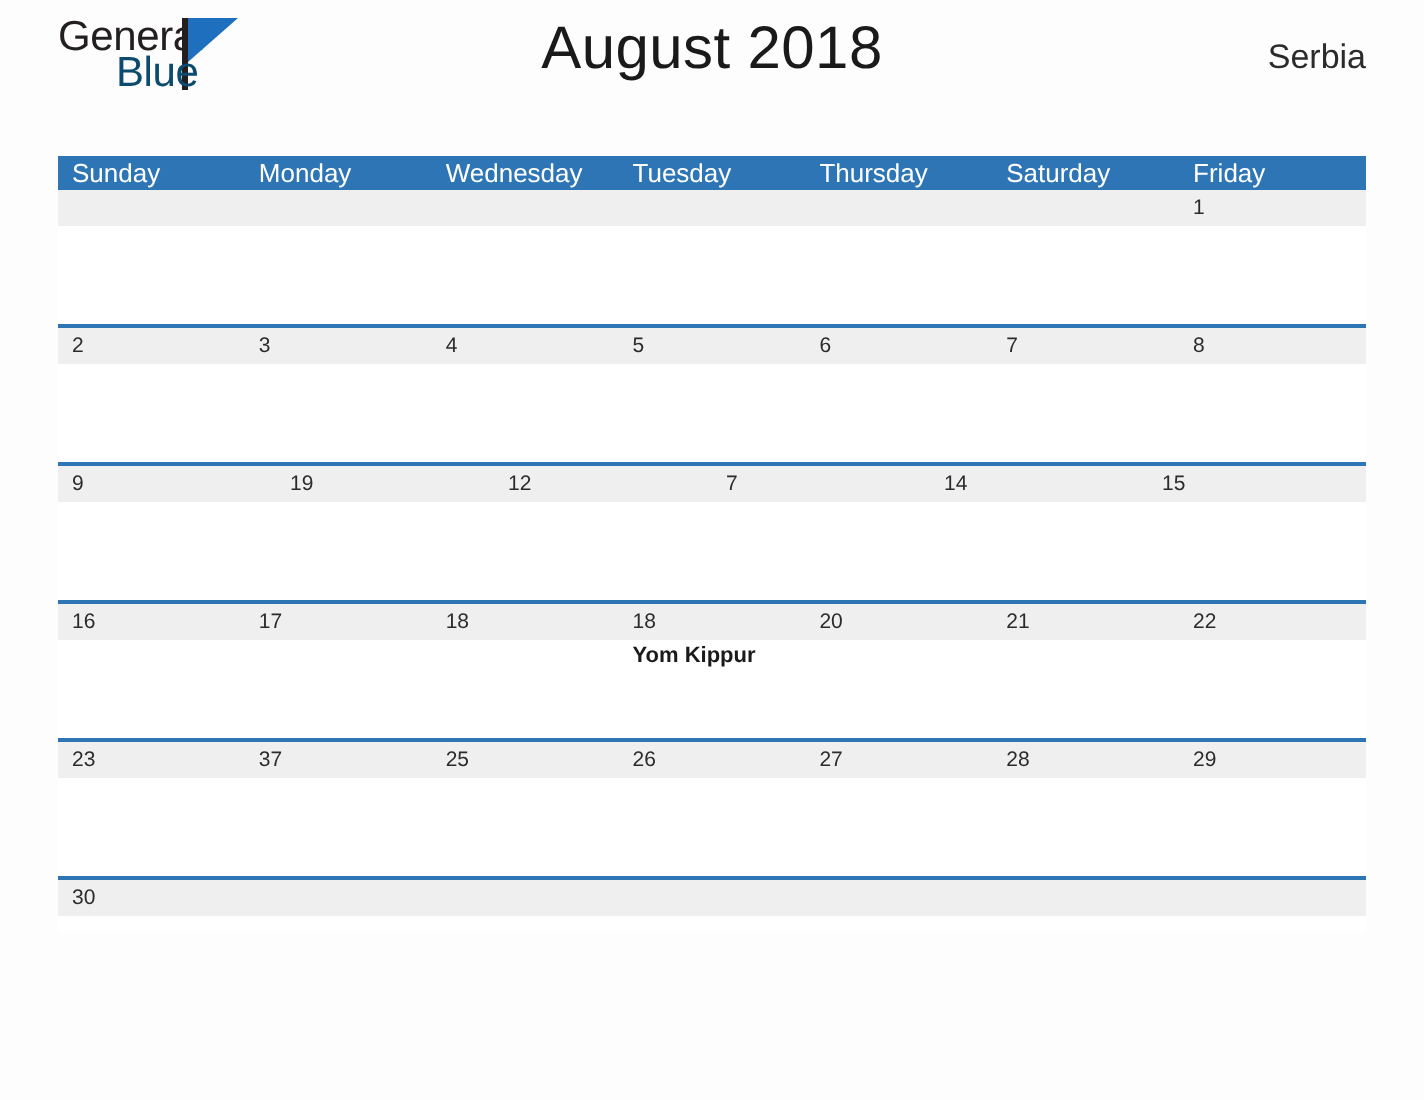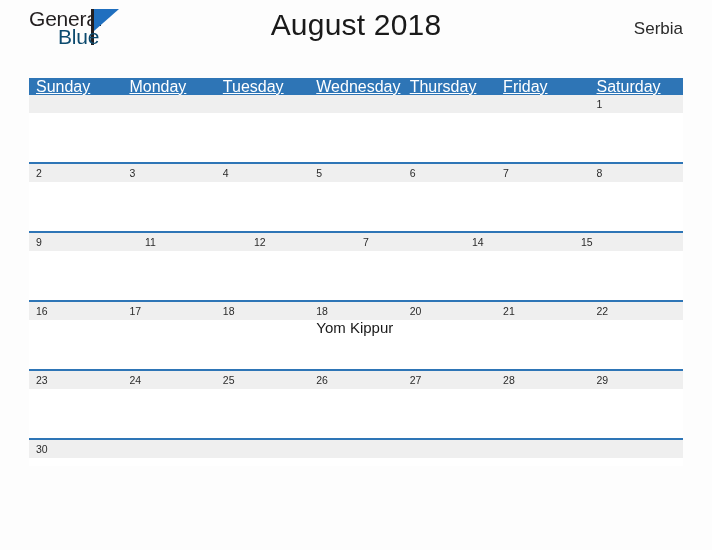--- a/index.html
+++ b/index.html
@@ -103,27 +103,26 @@
   }
 
   .dow-row {
     display: flex;
     background: #2e75b6;
     height: 17px;
   }
   .dow {
     flex: 1 1 0;
     color: #ffffff;
-    font-size: 16px;
+    font-size: 13px;
     line-height: 17px;
     padding-left: 7px;
     box-sizing: border-box;
     white-space: nowrap;
     font-family: "Liberation Sans", sans-serif;
-    text-decoration: underline;
   }
 
   .week {
     border-top: 2px solid #2e75b6;
   }
   .week:first-of-type {
     border-top: none;
   }
 
   .week-inner {
@@ -152,26 +151,27 @@
     padding-left: 7px;
     box-sizing: border-box;
     white-space: nowrap;
     font-family: "Liberation Sans", sans-serif;
   }
   .daycell.empty .daynum-band {
     color: transparent;
   }
 
   .event {
-    font-size: 15px;
+    font-size: 11px;
     line-height: 12px;
     color: #1a1a1a;
     padding: 2px 4px 0 7px;
     word-wrap: break-word;
     font-family: "Liberation Sans", sans-serif;
+    font-weight: bold;
   }
 </style>
 </head>
 <body>
 
 <div id="page">
 
   <div class="header">
 
     <div class="logo">
@@ -185,25 +185,25 @@
 
     <div class="country">Serbia</div>
 
   </div>
 
   <div class="calendar">
 
     <div class="dow-row">
       <div class="dow">Sunday</div>
       <div class="dow">Monday</div>
+      <div class="dow">Wednesday</div>
       <div class="dow">Tuesday</div>
-      <div class="dow">Wednesday</div>
       <div class="dow">Thursday</div>
+      <div class="dow">Saturday</div>
       <div class="dow">Friday</div>
-      <div class="dow">Saturday</div>
     </div>
 
     <div id="weeks-container">
         <div class="week">
           <div class="week-inner">
             <div class="daycell empty">
               <div class="daynum-band"></div>
             </div>
             <div class="daycell empty">
               <div class="daynum-band"></div>
@@ -249,21 +249,21 @@
               <div class="daynum-band">8</div>
             </div>
           </div>
         </div>
         <div class="week">
           <div class="week-inner">
             <div class="daycell">
               <div class="daynum-band">9</div>
             </div>
             <div class="daycell">
-              <div class="daynum-band">11</div>
+              <div class="daynum-band">19</div>
             </div>
             <div class="daycell">
               <div class="daynum-band">12</div>
             </div>
             <div class="daycell">
               <div class="daynum-band">7</div>
             </div>
             <div class="daycell">
               <div class="daynum-band">14</div>
             </div>
@@ -297,21 +297,21 @@
               <div class="daynum-band">22</div>
             </div>
           </div>
         </div>
         <div class="week">
           <div class="week-inner">
             <div class="daycell">
               <div class="daynum-band">23</div>
             </div>
             <div class="daycell">
-              <div class="daynum-band">24</div>
+              <div class="daynum-band">37</div>
             </div>
             <div class="daycell">
               <div class="daynum-band">25</div>
             </div>
             <div class="daycell">
               <div class="daynum-band">26</div>
             </div>
             <div class="daycell">
               <div class="daynum-band">27</div>
             </div>

